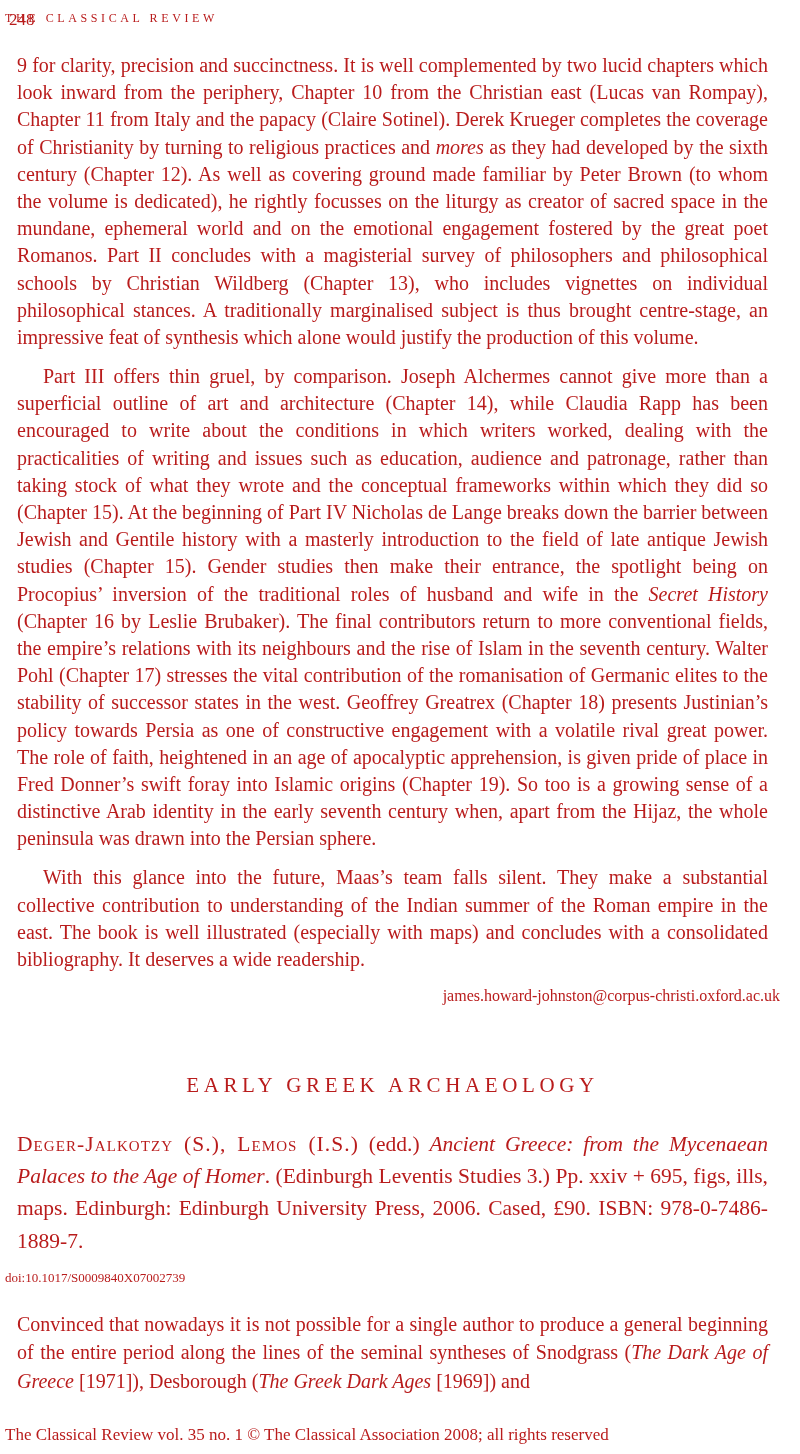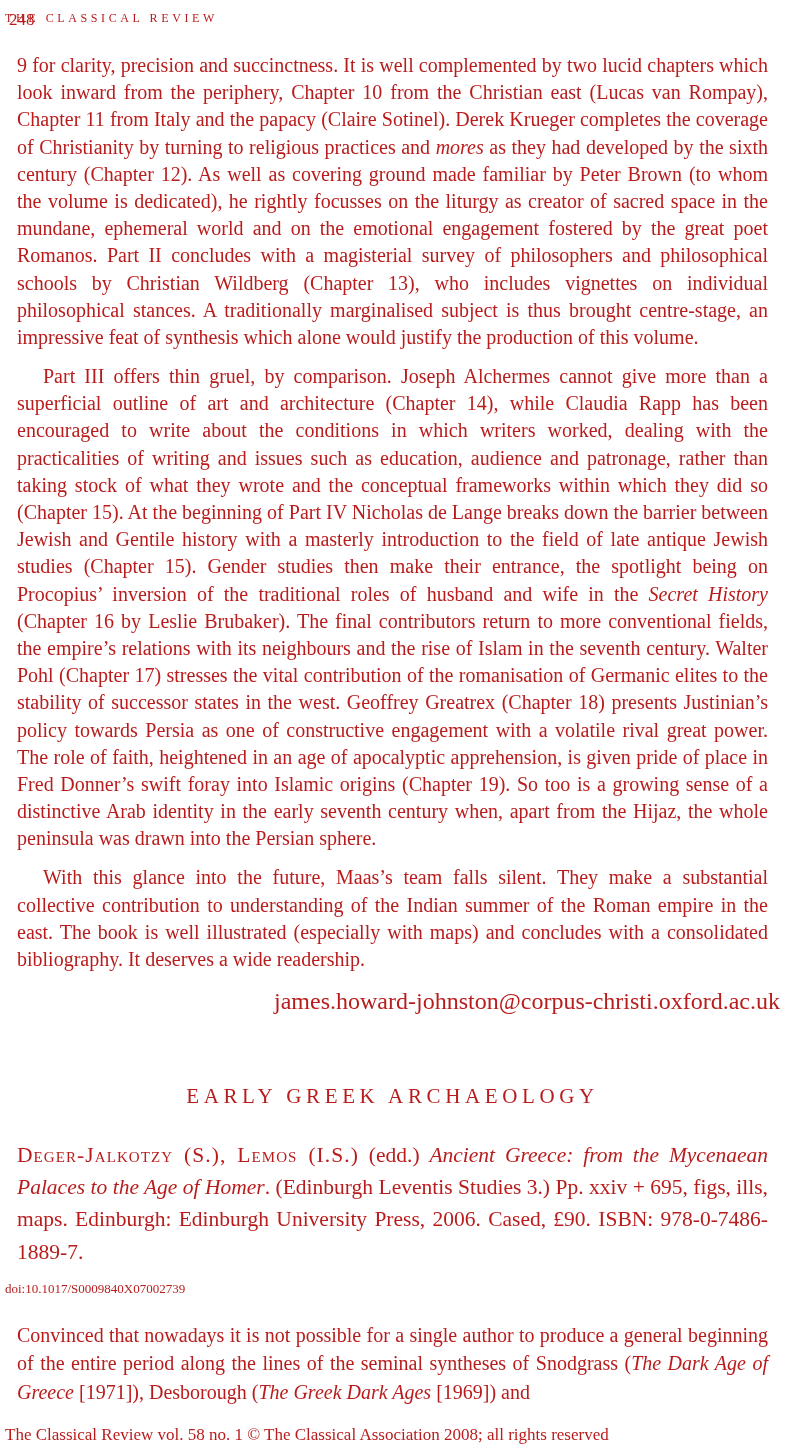--- a/index.html
+++ b/index.html
@@ -13,21 +13,21 @@
   .journal-title { display: block; font-size: 12px; letter-spacing: 0.30em; padding-top: 3px; }
   .body-text { margin-top: 18px; font-size: 20px; line-height: 1.36; text-align: justify; }
   p { margin: 12px; }
   p.indent { text-indent: 26px; }
   .italic { font-style: italic; }
   .smallcaps { font-variant: small-caps; letter-spacing: 0.05em; }
   .signature { margin-top: 12px; font-size: 20px; }
   .sig-row { display: flex; justify-content: space-between; align-items: baseline; }
   .affiliation { font-style: italic; }
   .reviewer { letter-spacing: 0.12em; font-size: 19px; }
-  .email { text-align: right; margin-top: 3px; font-size: 24px; }
+  .email { text-align: right; margin-top: 3px; font-size: 16px; }
   .section-heading { text-align: center; font-weight: 400; font-size: 21px; letter-spacing: 0.22em; margin: 66px 0 30px 0; }
   .citation { font-size: 21.5px; line-height: 1.5; text-align: justify; }
   .doi { font-size: 13px; margin-top: 13px; }
   .final-par { margin-top: 24px; font-size: 20px; line-height: 1.42; text-align: justify; }
   .page-footer { position: absolute; left: 5px; bottom: 9px; font-size: 17px; }
 </style>
 </head>
 <body>
 
 <div class="page">
@@ -54,15 +54,15 @@
 
       <p class="citation"><span class="smallcaps">Deger-Jalkotzy (S.), Lemos (I.S.)</span><span> (edd.) </span><span class="italic">Ancient Greece: from the Mycenaean Palaces to the Age of Homer</span><span>. (Edinburgh Leventis Studies 3.) Pp. xxiv + 695, figs, ills, maps. Edinburgh: Edinburgh University Press, 2006. Cased, £90. ISBN: 978-0-7486-1889-7.</span></p>
 
       <div class="doi">doi:10.1017/S0009840X07002739</div>
 
       <p class="final-par"><span>Convinced that nowadays it is not possible for a single author to produce a general beginning of the entire period along the lines of the seminal syntheses of Snodgrass (</span><span class="italic">The Dark Age of Greece</span><span> [1971]), Desborough (</span><span class="italic">The Greek Dark Ages</span><span> [1969]) and</span></p>
     </section>
 
   </main>
 
-  <footer class="page-footer">The Classical Review vol. 58 no. 1 © The Classical Association 2008; all rights reserved</footer>
+  <footer class="page-footer">The Classical Review vol. 35 no. 1 © The Classical Association 2008; all rights reserved</footer>
 
 </div>
 
 </body></html>

